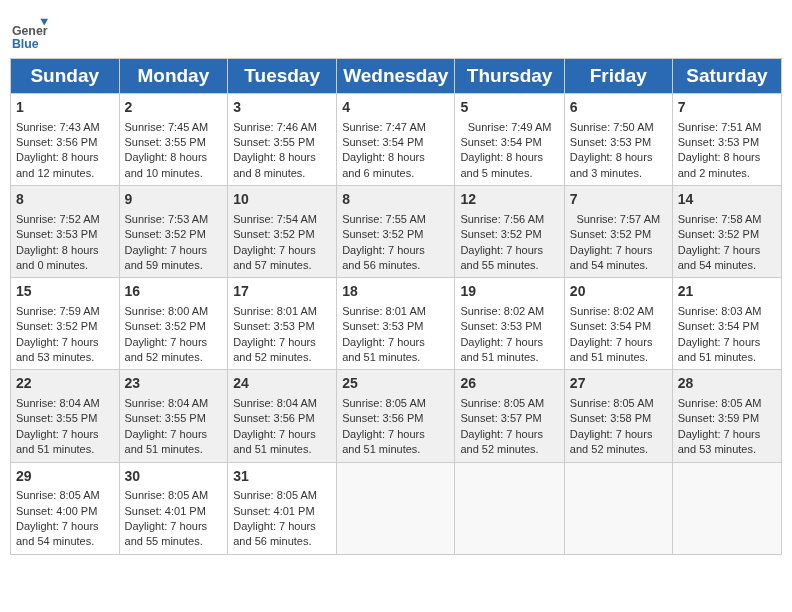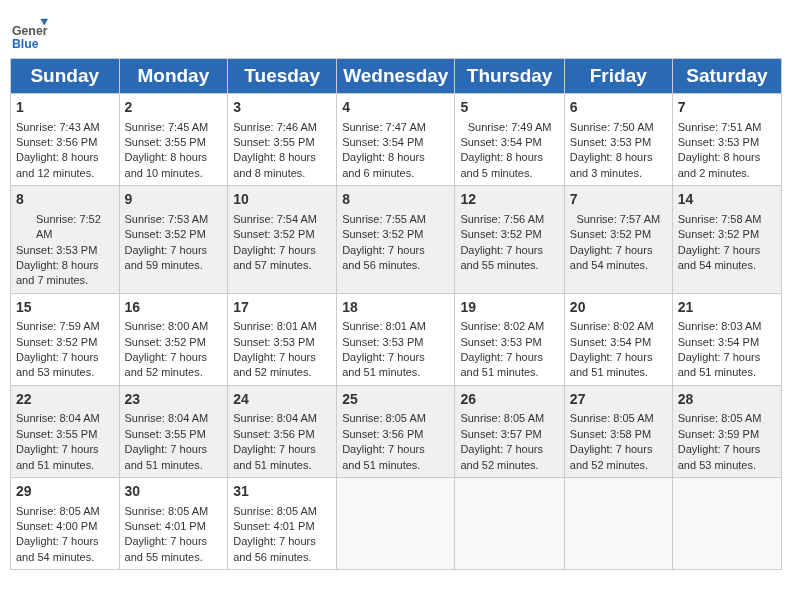--- a/index.html
+++ b/index.html
@@ -146,24 +146,24 @@
           <span class="day-number">7</span>
           <span style="display: block;">Sunrise: 7:51 AM</span>
           <span style="display: block;">Sunset: 3:53 PM</span>
           <span style="display: block;">Daylight: 8 hours</span>
           <span style="display: block;">and 2 minutes.</span>
         </td>
       </tr>
       <tr class="week-row row-shaded">
         <td>
           <span class="day-number">8</span>
-          <span style="display: block; margin-left: 20px;">Sunrise: 7:52 AM</span>
-          <span style="display: block;">Sunset: 3:53 PM</span>
-          <span style="display: block;">Daylight: 8 hours</span>
-          <span style="display: block;">and 7 minutes.</span>
+          <span style="display: block;">Sunrise: 7:52 AM</span>
+          <span style="display: block;">Sunset: 3:53 PM</span>
+          <span style="display: block;">Daylight: 8 hours</span>
+          <span style="display: block;">and 0 minutes.</span>
         </td>
         <td>
           <span class="day-number">9</span>
           <span style="display: block;">Sunrise: 7:53 AM</span>
           <span style="display: block;">Sunset: 3:52 PM</span>
           <span style="display: block;">Daylight: 7 hours</span>
           <span style="display: block;">and 59 minutes.</span>
         </td>
         <td>
           <span class="day-number">10</span>

